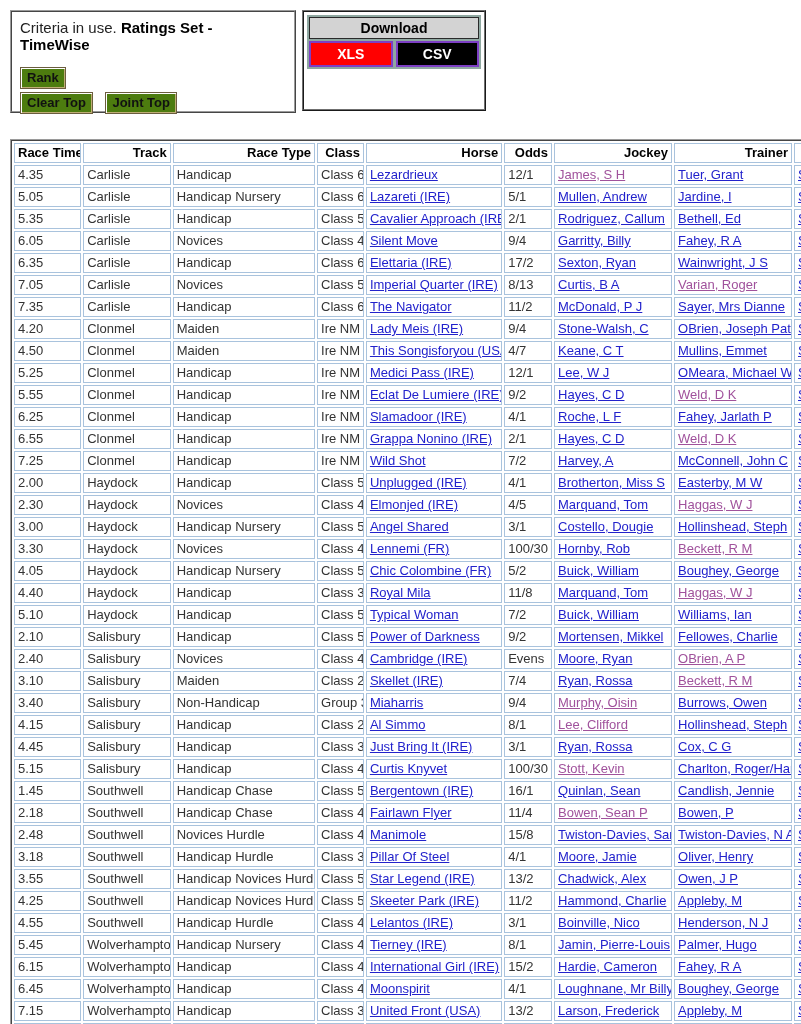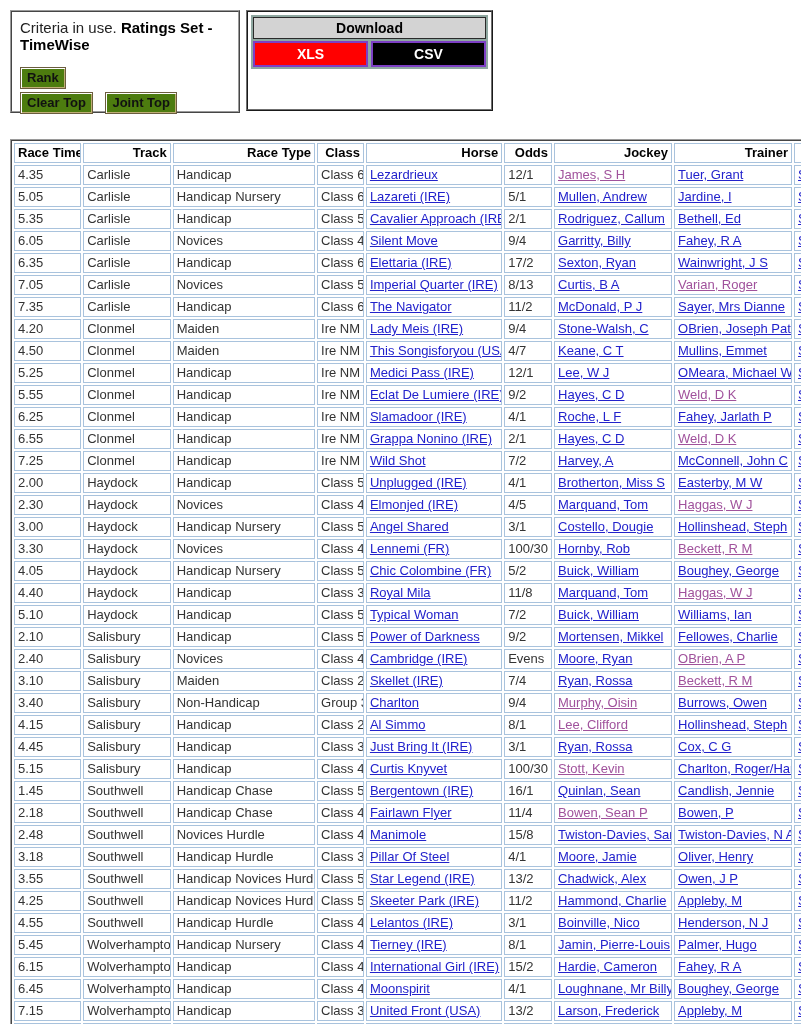--- a/index.html
+++ b/index.html
@@ -9,36 +9,36 @@
   *{box-sizing:border-box; margin:0; padding:0;}
   html,body{background:#ffffff;}
   body{
     width:801px; height:1024px; overflow:hidden; position:relative;
     font-family:"Liberation Sans", sans-serif; color:var(--text);
   }
   .top-row{display:flex; align-items:flex-start; gap:6px; margin:10px 0 0 10px;}
 
   
   .criteria-box{
-    width:230px; height:103px; border:2px ridge #9a9a9a; padding:7px 8px; background:#fff;
+    width:286px; height:103px; border:2px ridge #9a9a9a; padding:7px 8px; background:#fff;
   }
   .criteria-text{font-size:15px; color:#222; margin-bottom:14px;}
   .criteria-text b{color:#000;}
   .btn{
     display:inline-block; font-weight:bold; font-size:13px; color:#111;
     background:#4d7c0f; border:1px solid #6b5d3e; padding:2px 6px;
     box-shadow:inset 1px 1px 0 #ffffff, inset -1px -1px 0 #bfae76;
     cursor:pointer; line-height:16px;
   }
   .btn-row{margin-top:3px;}
   .btn + .btn{margin-left:8px;}
 
   
   .download-box{
-    width:247px; height:101px; border:2px ridge #6f6f6f; padding:3px; background:#fff;
+    width:184px; height:101px; border:2px ridge #6f6f6f; padding:3px; background:#fff;
   }
   .download-table{background:var(--download-gap); padding:2px; display:block;}
   .download-header{
     background:#d3d3d3; border:1px solid #2a2a2a; text-align:center;
     font-weight:bold; font-size:14px; color:#000; padding:2px 0; margin-bottom:2px;
   }
   .download-buttons{display:flex; gap:3px;}
   .dl-btn{
     flex:1; text-align:center; font-weight:bold; font-size:14px; color:#fff;
     border:2px solid var(--button-border); padding:3px 0; cursor:pointer;
@@ -381,21 +381,21 @@
           <td>7/4</td>
           <td><a class="cell-link">Ryan, Rossa</a></td>
           <td><a class="cell-link visited">Beckett, R M</a></td>
           <td><a class="cell-link">S</a></td>
         </tr>
         <tr>
           <td>3.40</td>
           <td>Salisbury</td>
           <td>Non-Handicap</td>
           <td>Group 3</td>
-          <td><a class="cell-link">Charlton</a></td>
+          <td><a class="cell-link">Miaharris</a></td>
           <td>9/4</td>
           <td><a class="cell-link visited">Murphy, Oisin</a></td>
           <td><a class="cell-link">Burrows, Owen</a></td>
           <td><a class="cell-link">S</a></td>
         </tr>
         <tr>
           <td>4.15</td>
           <td>Salisbury</td>
           <td>Handicap</td>
           <td>Class 2</td>

